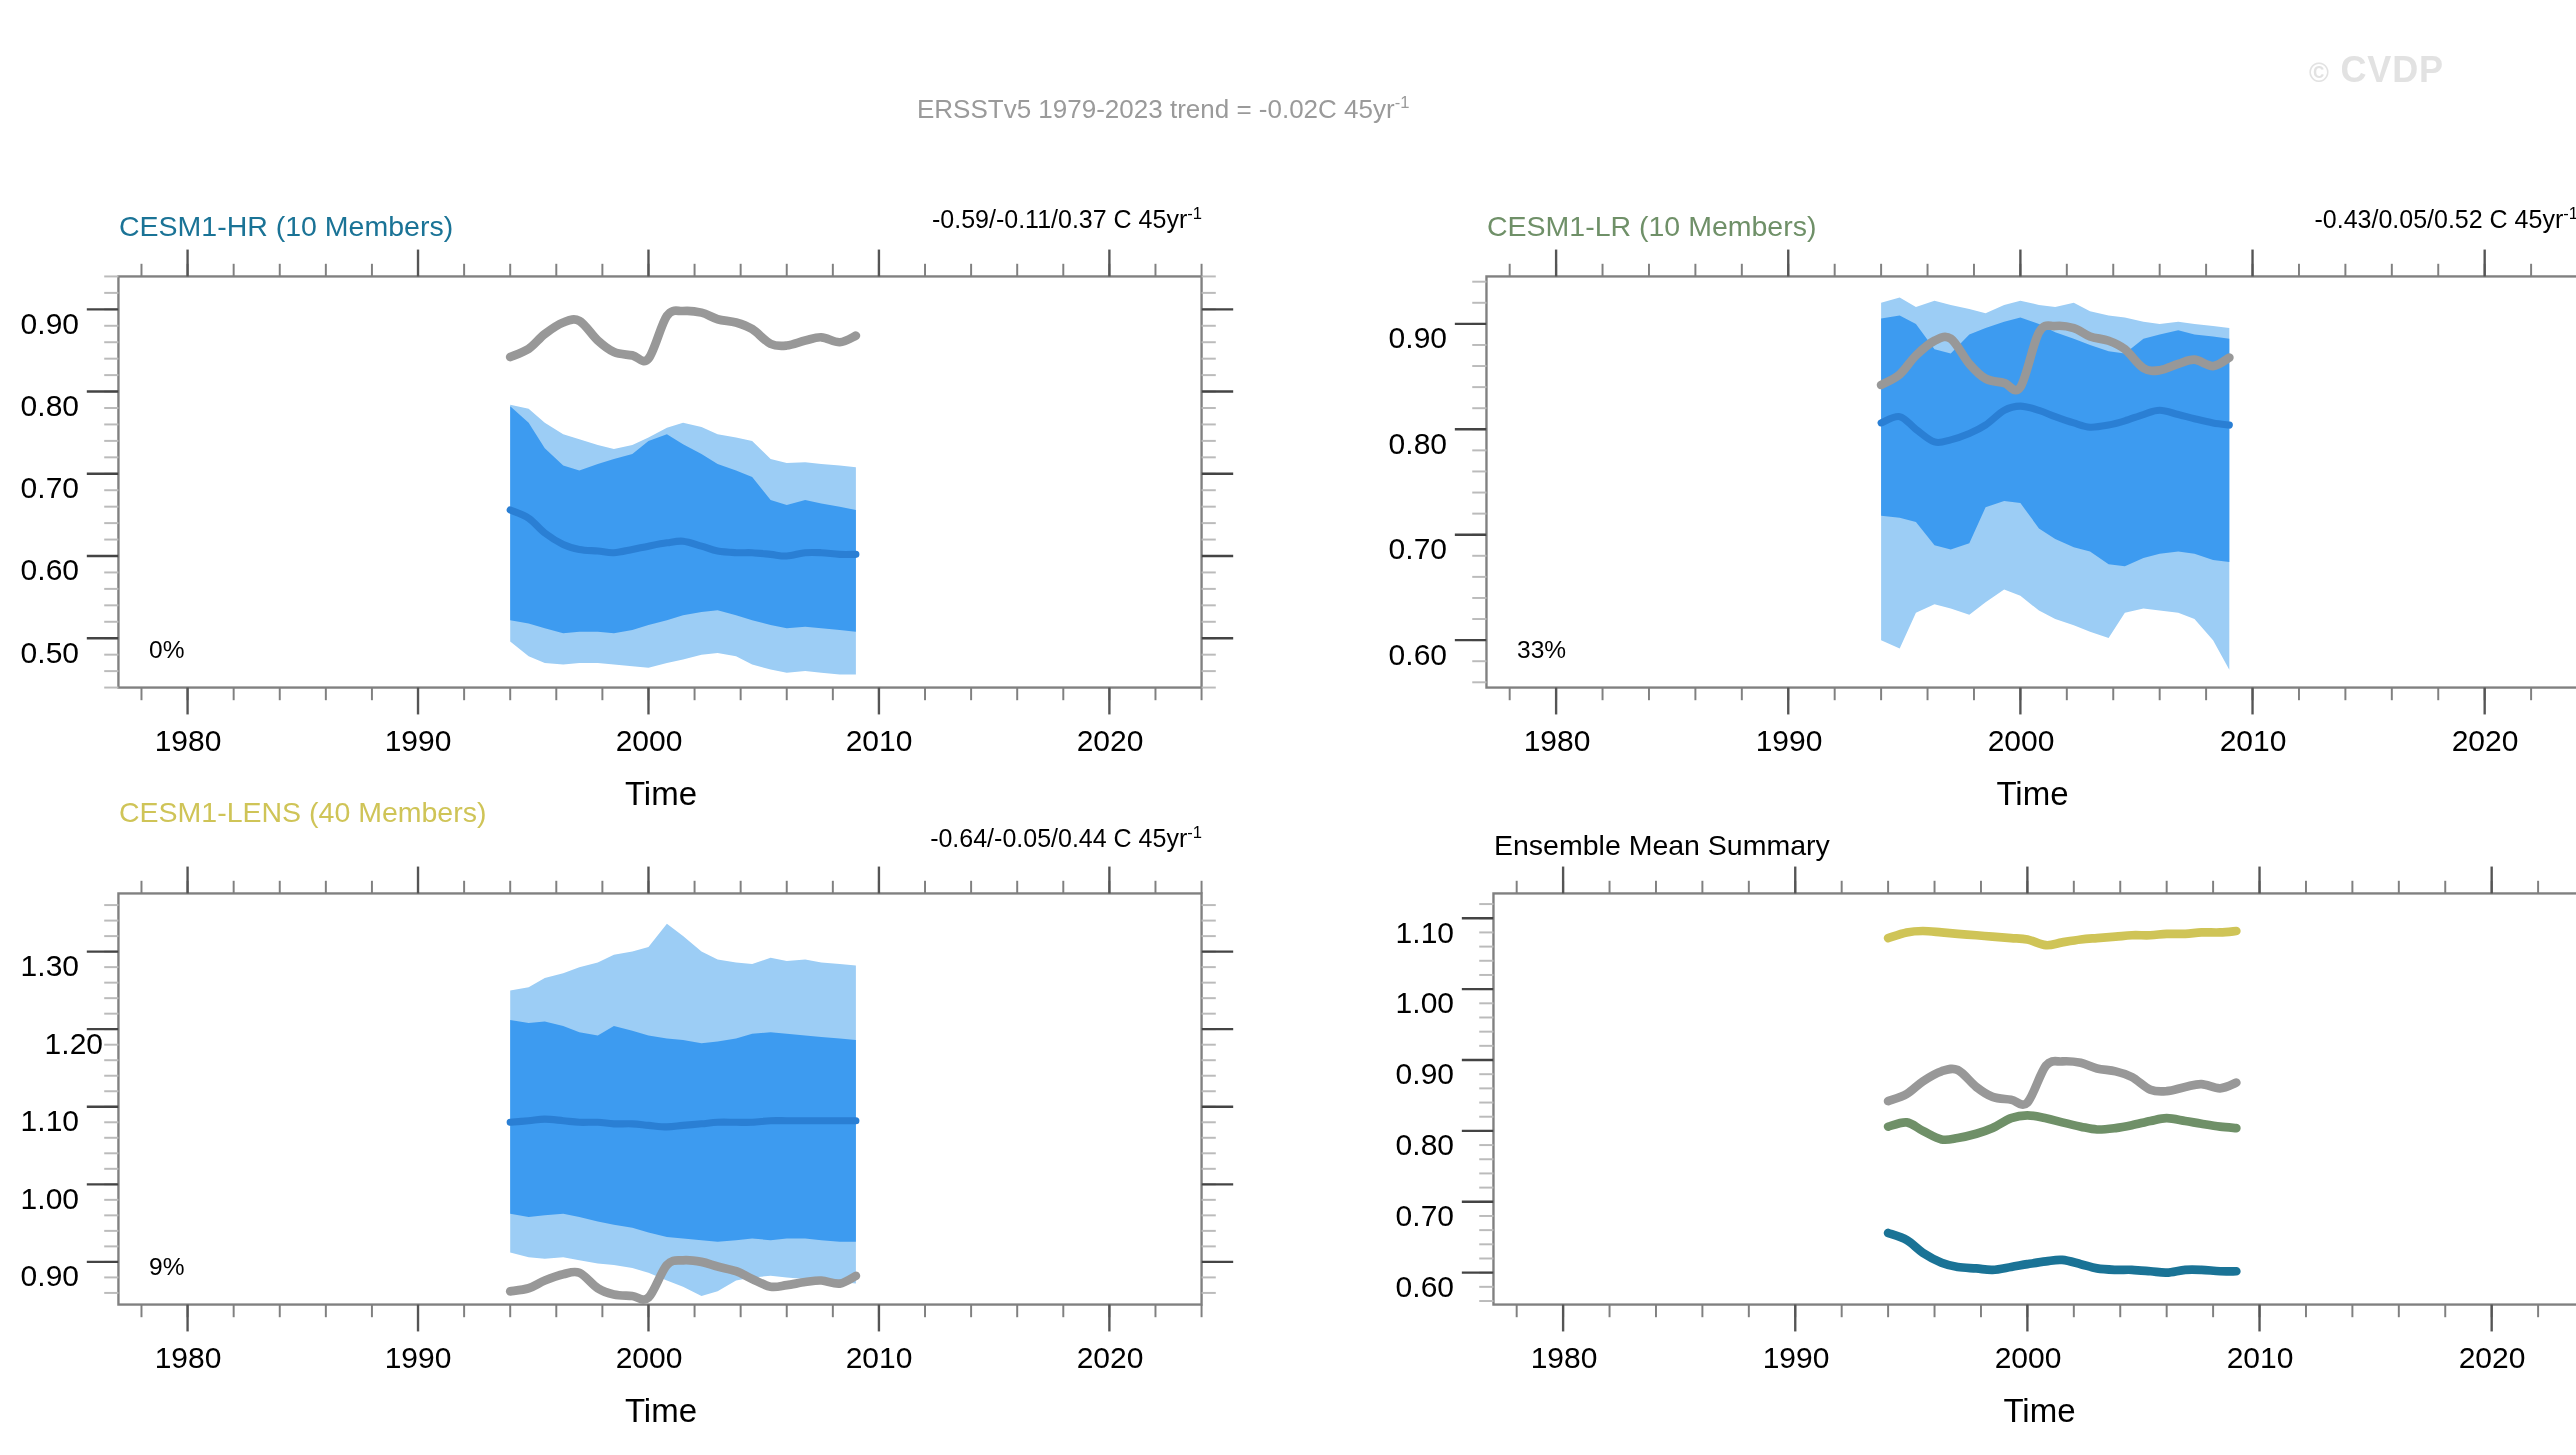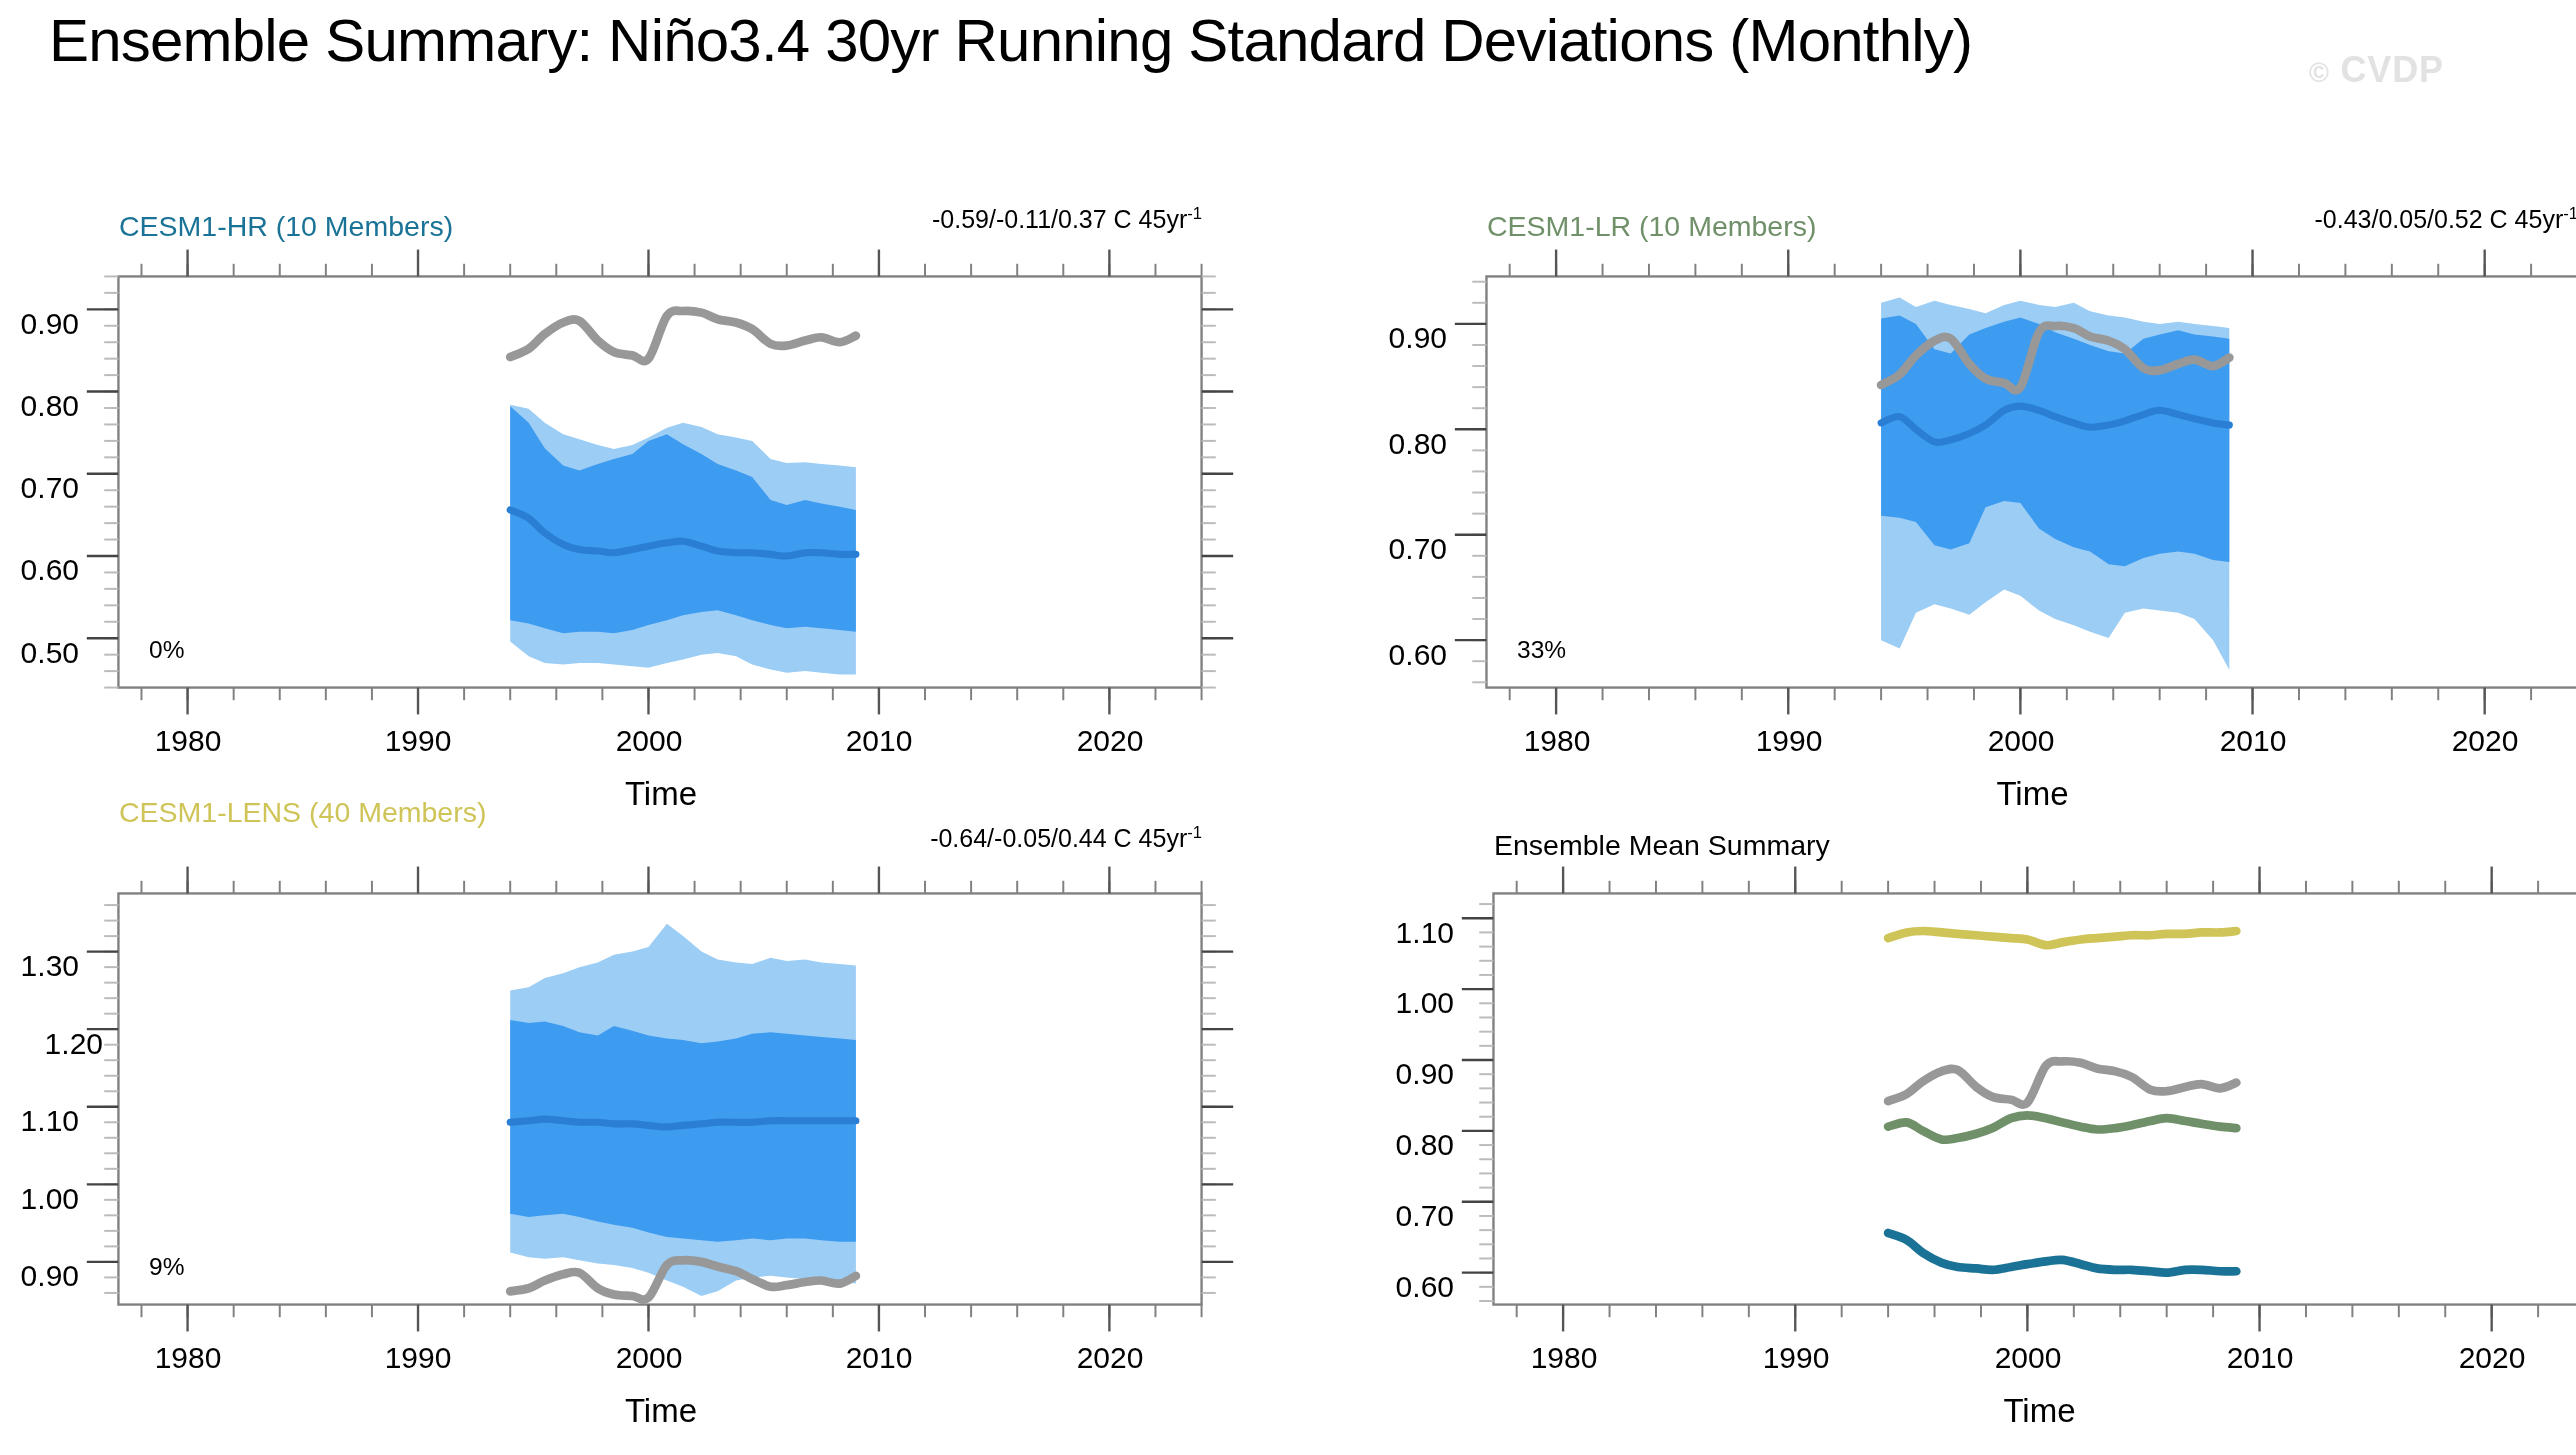--- a/index.html
+++ b/index.html
@@ -19,22 +19,22 @@
   .axlabel{position:absolute;font-size:33px;text-align:center;}
   .tickx{position:absolute;font-size:30px;text-align:center;transform:translateX(-50%);}
   .ticky{position:absolute;font-size:30px;text-align:right;transform:translateY(-50%);margin-top:14px;}
   svg{display:block;overflow:visible;}
 </style>
 </head>
 <body>
 
 <div class="fig">
 
-  <div id="main-title">Ensemble Summary: Niño3.4 30yr Running Standard Deviations (Monthly)</div>
-
+
+  <div id="subtitle"><span>ERSSTv5 1979-2023 trend = -0.02C 45yr</span><span class="sup">-1</span></div>
 
   <div id="watermark"><span class="c">©</span> <span>CVDP</span></div>
 
   <div id="panels">
       <div class="panel" style="left: 0px; top: 0px; width: 2576px; height: 1455px;">
         <div class="ptitle" style="left: 119px; top: 210px; color: rgb(26, 115, 150);">CESM1-HR (10 Members)</div>
         <div class="ptrend" style="left: 712px; top: 204px; width: 490px;"><span>-0.59/-0.11/0.37 C 45yr</span><span class="sup">-1</span></div>
         <svg width="1178" height="506" style="position: absolute; left: 71px; top: 229px;" viewBox="0 0 1490 640">
           <rect x="60" y="60" width="1370" height="520" fill="none" stroke="#808080" stroke-width="3"></rect>
           <line x1="89.14893617021276" y1="60" x2="89.14893617021276" y2="44" stroke="#808080" stroke-width="2.5"></line>

